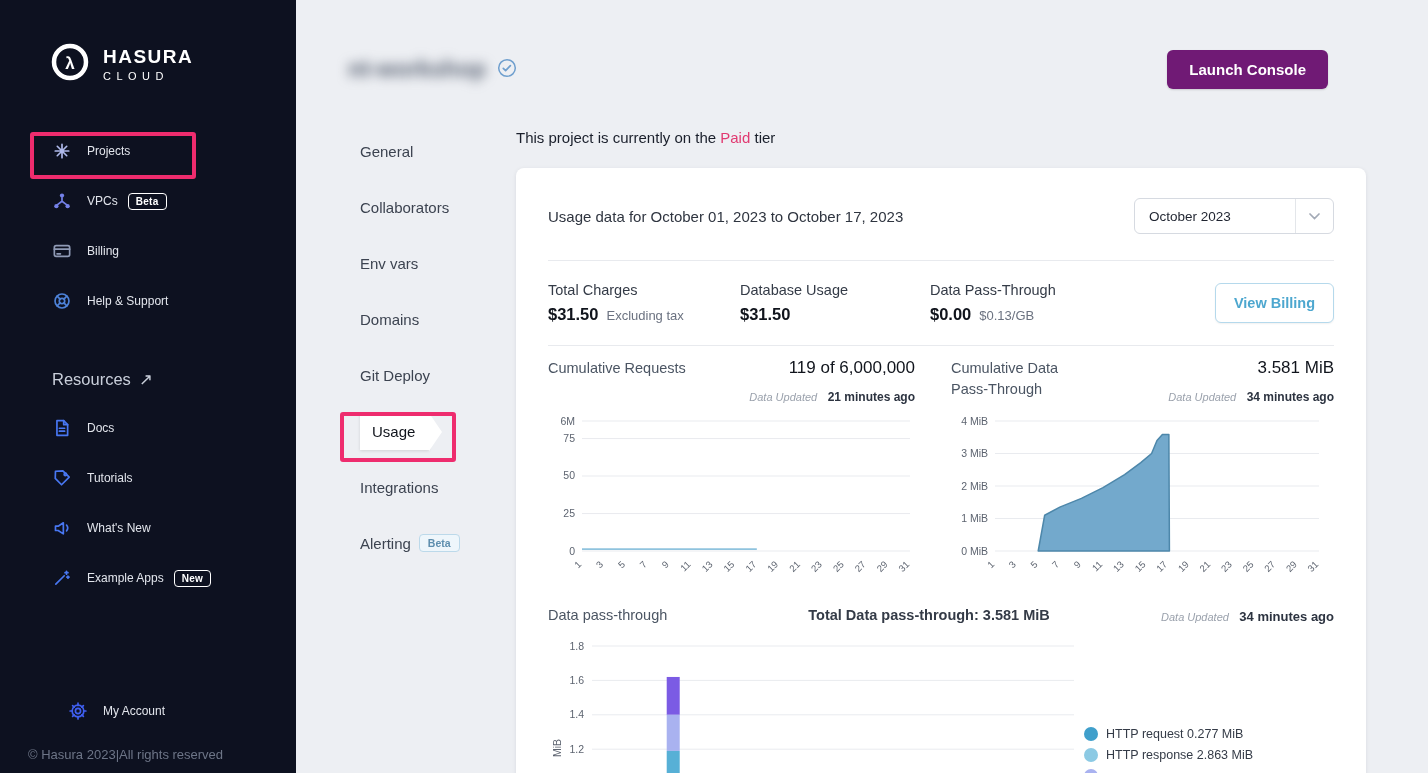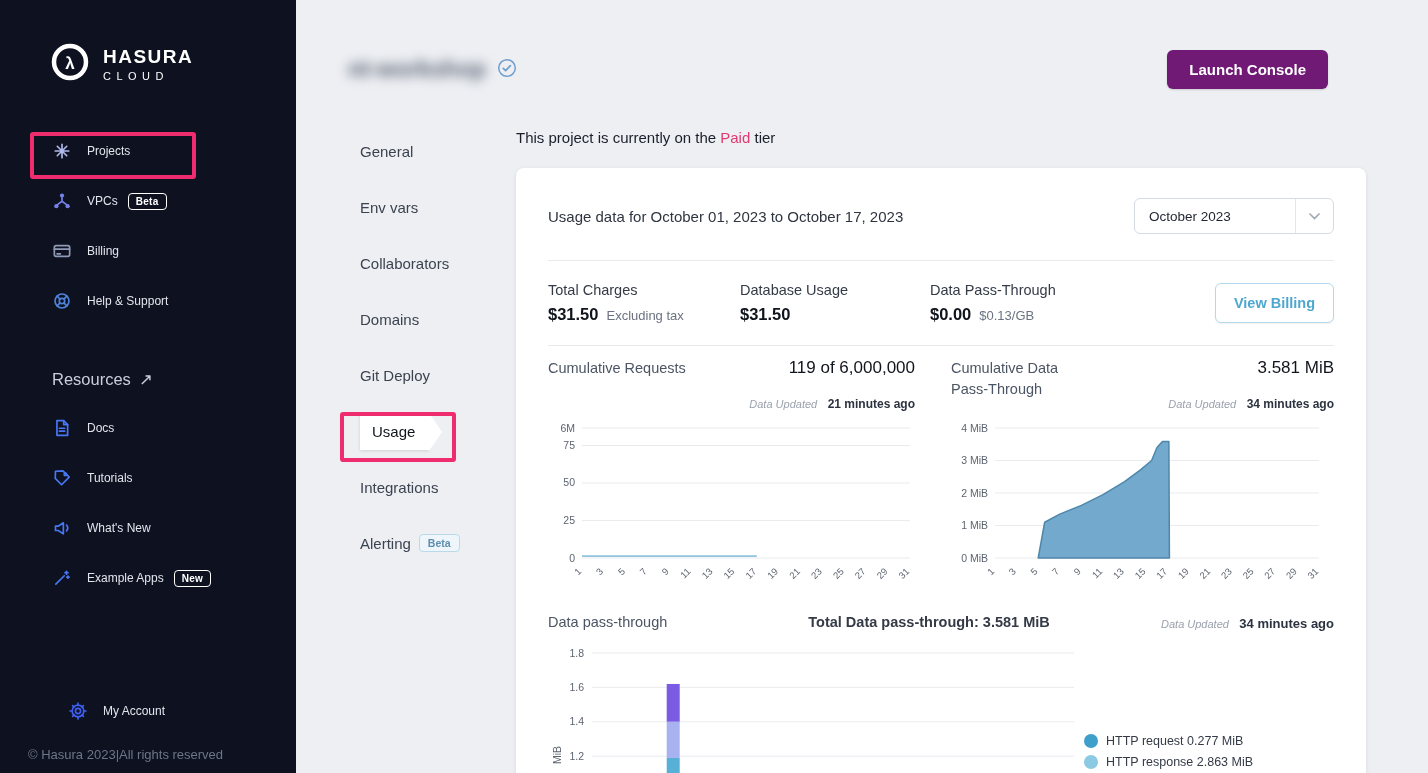--- a/index.html
+++ b/index.html
@@ -52,21 +52,21 @@
   .italic{}
   .view-billing{margin-left:auto;background:#fff;border:1px solid #b5d9ec;color:#4da7cf;font-weight:700;font-size:14.5px;border-radius:6px;padding:11px 18px;cursor:pointer;box-shadow:0 1px 2px rgba(0,0,0,.06)}
   .charts-row{display:flex;padding-top:12px}
   .chart-block{width:50%}
   .chart-block.left{padding-right:26px}
   .chart-block.right{padding-left:10px}
   .chart-head{display:flex;justify-content:space-between}
   .chart-title{font-size:14.5px;color:#4b5563;line-height:1.45}
   .chart-block.right .chart-title{max-width:135px}
   .chart-value{font-size:17px;color:#10141c;text-align:right}
-  .updated-line{margin-top:16px;text-align:right;white-space:nowrap}
+  .updated-line{margin-top:9px;text-align:right;white-space:nowrap}
   .updated-label{font-style:italic;font-size:11px;color:#9aa1ac}
   .updated-value{font-size:12px;font-weight:700;color:#2c3340;margin-left:6px}
   .chart-svg{display:block;margin-top:10px}
   .section-row{display:flex;align-items:flex-start;padding-top:22px}
   .section-label{width:186px;font-size:14.5px;color:#4b5563}
   .section-total{flex:1;text-align:center;font-size:14.5px;font-weight:700;color:#343b47}
   .section-updated{text-align:right;width:210px}
   .section-updated .updated-value{font-size:13px}
   .bar-row{display:flex;padding-top:10px}
   .legend{width:212px;padding-top:92px}
@@ -216,24 +216,24 @@
     <button class="launch-btn">Launch Console</button>
   </div>
 
   <div class="main-body">
 
     <nav class="subnav">
       <div class="subnav-item">
           <span>General</span>
         </div>
       <div class="subnav-item">
+          <span>Collaborators</span>
+        </div>
+      <div class="subnav-item">
           <span>Env vars</span>
-        </div>
-      <div class="subnav-item">
-          <span>Collaborators</span>
         </div>
       <div class="subnav-item">
           <span>Domains</span>
         </div>
       <div class="subnav-item">
           <span>Git Deploy</span>
         </div>
       <div class="subnav-item">
         <span class="usage-tab"><span>Usage</span></span>
       </div>

